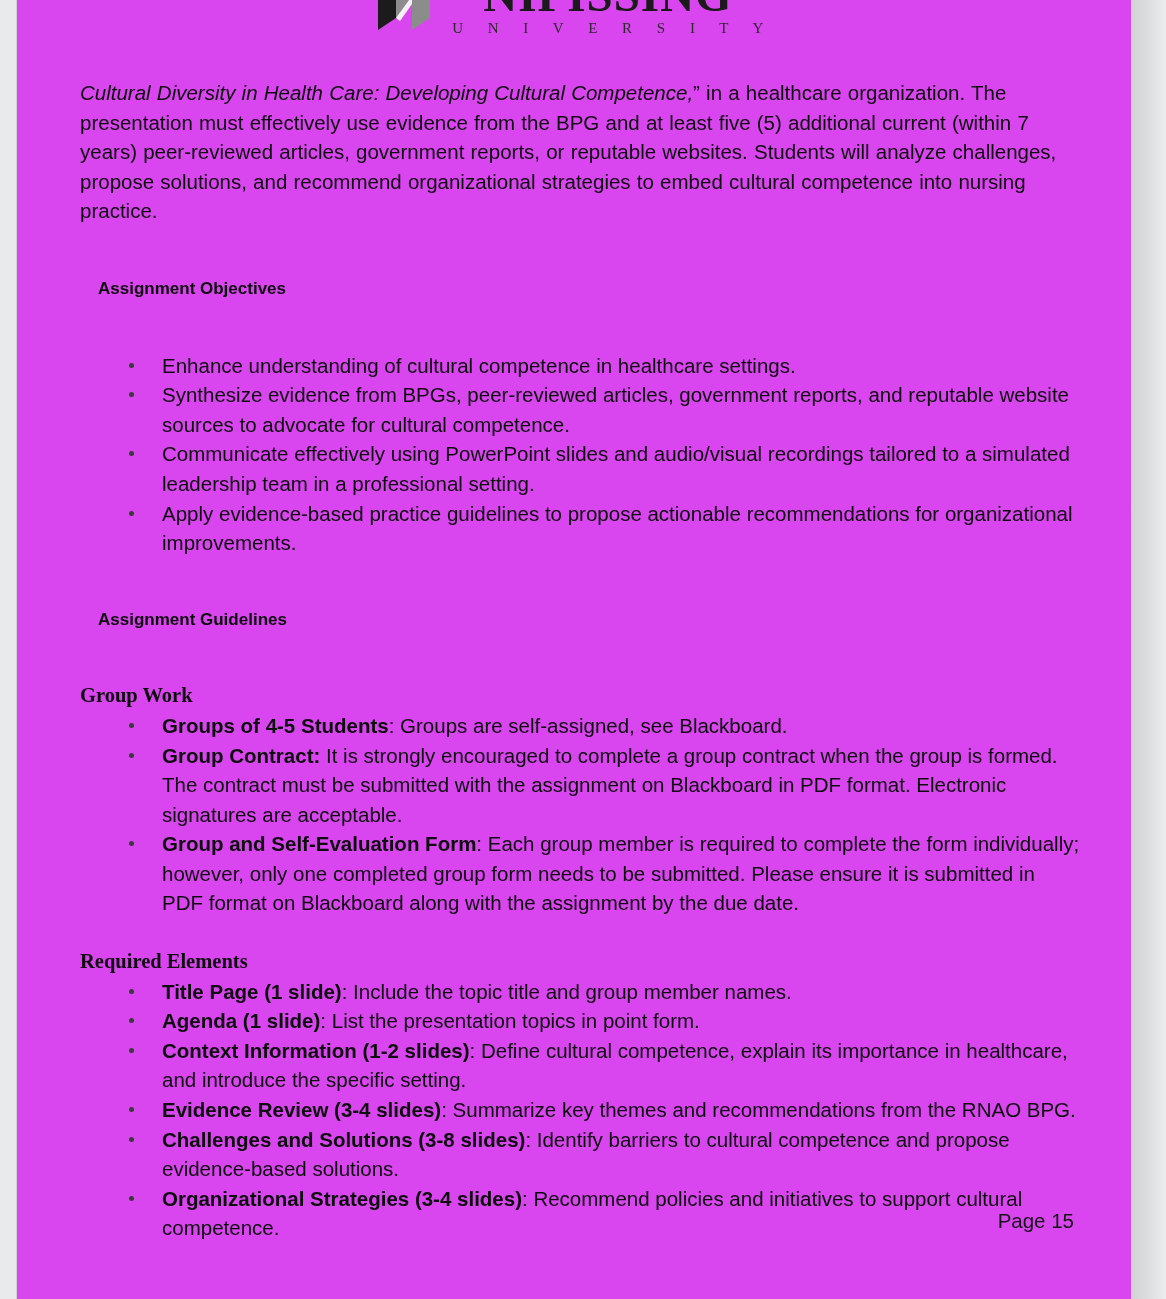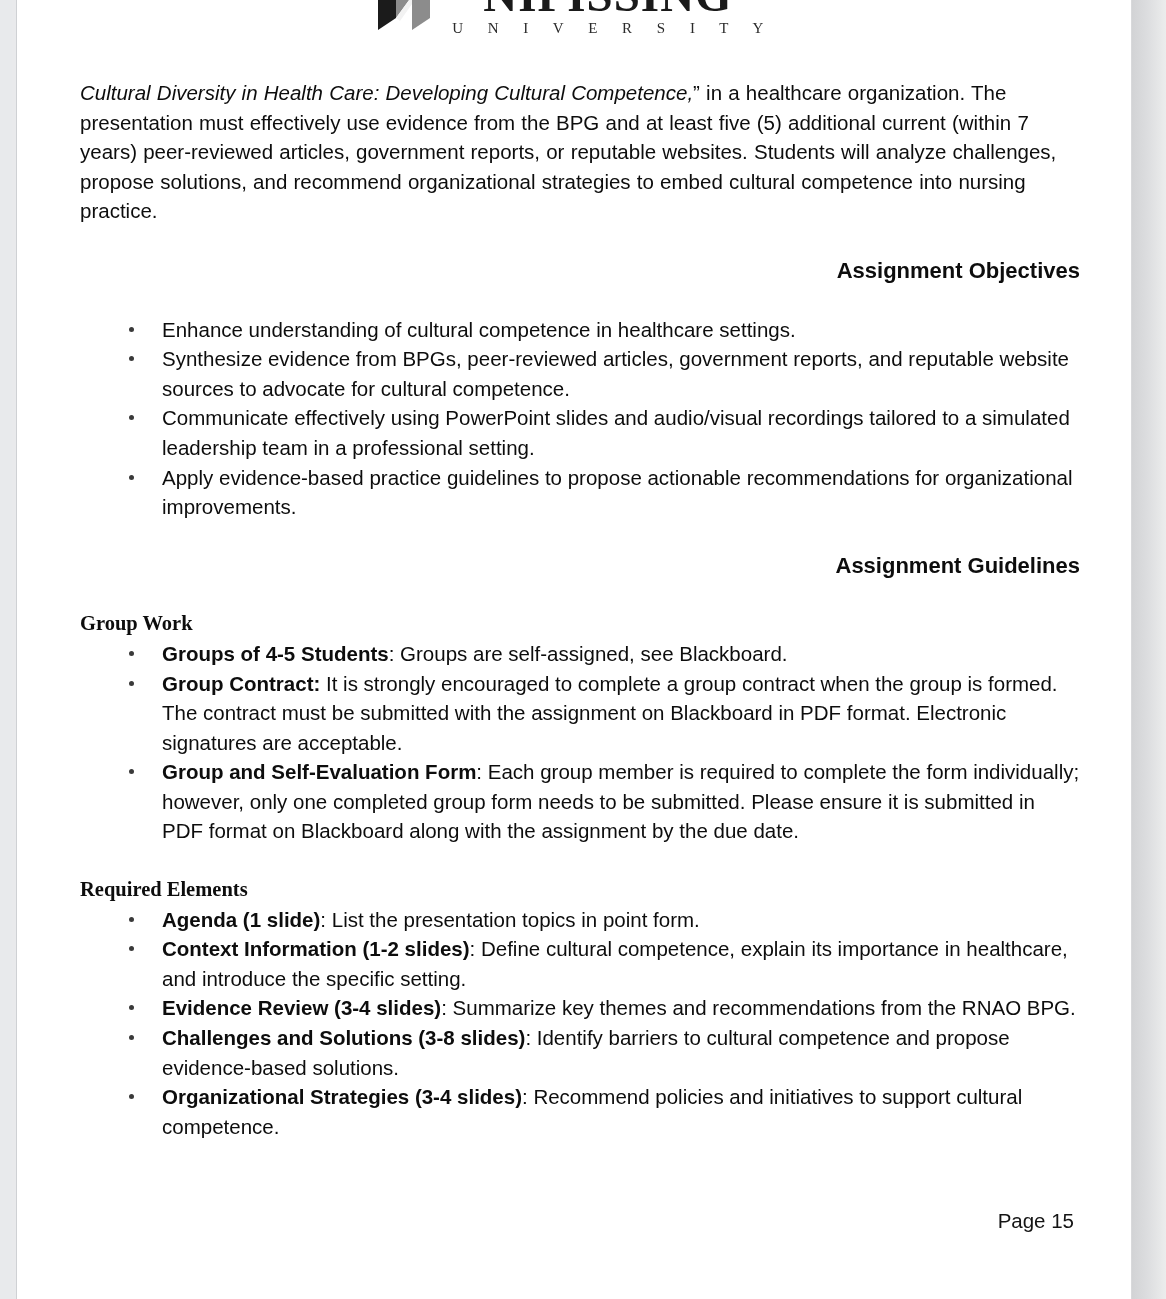--- a/index.html
+++ b/index.html
@@ -34,21 +34,21 @@
     width: 34px;
     background: linear-gradient(to right, #d2d3d5 0%, #dcdddf 45%, #eceded 100%);
   }
 
   .page {
     position: absolute;
     left: 16px;
     top: 0;
     width: 1116px;
     height: 1299px;
-    background: #ffffff;
+    background: #d946ef;
     border-left: 1px solid #cfd1d4;
     border-right: 1px solid #d8d9db;
     overflow: hidden;
   }
 
   
   .masthead {
     position: absolute;
     left: 0;
     top: -44px;
@@ -107,25 +107,24 @@
   }
 
   p.para {
     margin: 0;
     text-align: left;
     word-spacing: 0.5px;
   }
   p.para em { font-style: italic; }
 
   h2.section-heading {
-    font-size: 22px;
+    font-size: 17px;
     font-weight: 600;
     line-height: 29.6px;
-    margin: 0;
-    text-align: right;
+    margin: 18px;
   }
   .gap-lg { height: 30px; }
   .gap-md { height: 29px; }
 
   h3.sub-heading {
     font-size: 20.5px;
     font-weight: 600;
     line-height: 29.6px;
     margin: 0;
     font-family: Liberation Serif, serif;
@@ -233,20 +232,24 @@
             <span class="bullet-dot"></span>
             <span class="li-text"><span class="lead">Group and Self-Evaluation Form</span><span class="lead-tail">:</span><span> Each group member is required to complete the form individually; however, only one completed group form needs to be submitted. Please ensure it is submitted in PDF format on Blackboard along with the assignment by the due date.</span></span>
           </li>
       </ul>
 
       <div class="gap-md"></div>
       <h3 class="sub-heading">Required Elements</h3>
       <ul class="bullets">
         <li>
             <span class="bullet-dot"></span>
+            <span class="li-text"><span class="lead">Title Page (1 slide)</span><span class="lead-tail">:</span><span> Include the topic title and group member names.</span></span>
+          </li>
+        <li>
+            <span class="bullet-dot"></span>
             <span class="li-text"><span class="lead">Agenda (1 slide)</span><span class="lead-tail">:</span><span> List the presentation topics in point form.</span></span>
           </li>
         <li>
             <span class="bullet-dot"></span>
             <span class="li-text"><span class="lead">Context Information (1-2 slides)</span><span class="lead-tail">:</span><span> Define cultural competence, explain its importance in healthcare, and introduce the specific setting.</span></span>
           </li>
         <li>
             <span class="bullet-dot"></span>
             <span class="li-text"><span class="lead">Evidence Review (3-4 slides)</span><span class="lead-tail">:</span><span> Summarize key themes and recommendations from the RNAO BPG.</span></span>
           </li>

